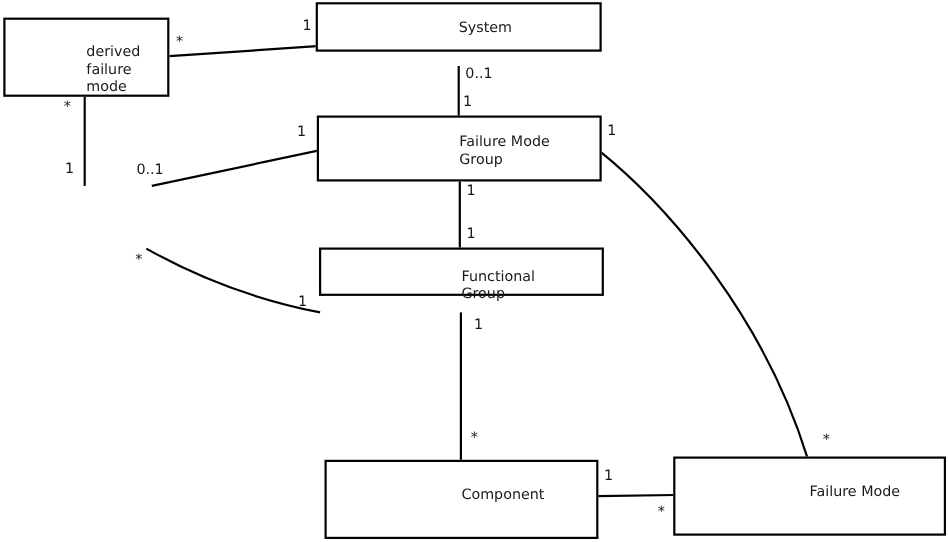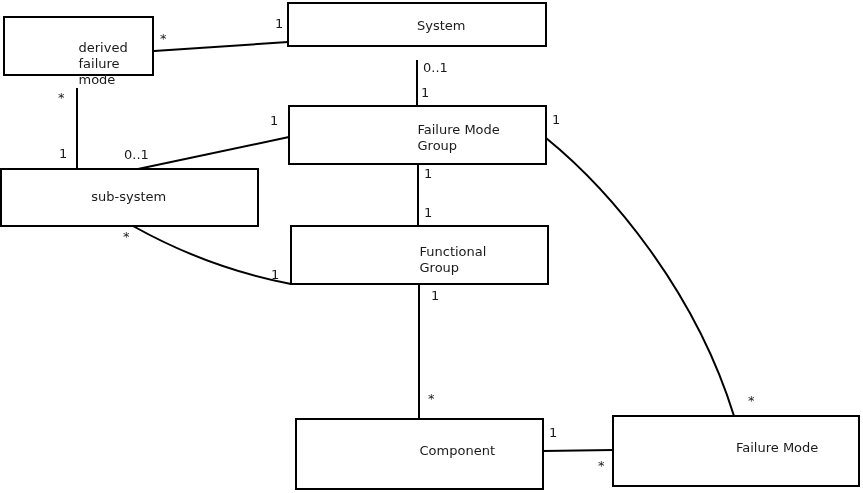--- a/index.html
+++ b/index.html
@@ -61,44 +61,41 @@
     <path d="M417,60 L417,106"></path>
     <path d="M289,137 L138,169"></path>
     <path d="M77,88 L77,169"></path>
     <path d="M418,164 L418,226"></path>
     <path d="M133,226 Q208,268 291,284"></path>
     <path d="M419,284 L419,419"></path>
     <path d="M543,451 L613,450"></path>
     <path d="M546,138 C610,190 695,290 734,416"></path>
   </svg>
 
-  <div class="entity-box" style="left:3px; top:16px; width:151px; height:60px;">
+  <div class="entity-box" style="left:3px; top:16px; width:151px; height:72px;">
     <div class="entity-label" style="top:22px;">
       <div>derived</div>
       <div>failure</div>
       <div>mode</div>
     </div>
   </div>
 
   <div class="entity-box" style="left:287px; top:2px; width:260px; height:45px;">
     <div class="entity-label" style="top:14px;">System</div>
   </div>
 
   <div class="entity-box" style="left:288px; top:105px; width:259px; height:60px;">
     <div class="entity-label" style="top:15px;">
       <div>Failure Mode</div>
       <div>Group</div>
     </div>
   </div>
 
-  <div class="entity-box" style="left:0px; top:168px; width:259px; height:59px;">
-    <div class="entity-label align-subsystem" style="top:19px;">sub-system</div>
-  </div>
 
-  <div class="entity-box" style="left:290px; top:225px; width:259px; height:60px;">
+  <div class="entity-box" style="left:290px; top:225px; width:259px; height:44px;">
     <div class="entity-label" style="top:17px;">
       <div>Functional</div>
       <div>Group</div>
     </div>
   </div>
 
   <div class="entity-box" style="left:295px; top:418px; width:249px; height:72px;">
     <div class="entity-label" style="top:23px;">Component</div>
   </div>
 

